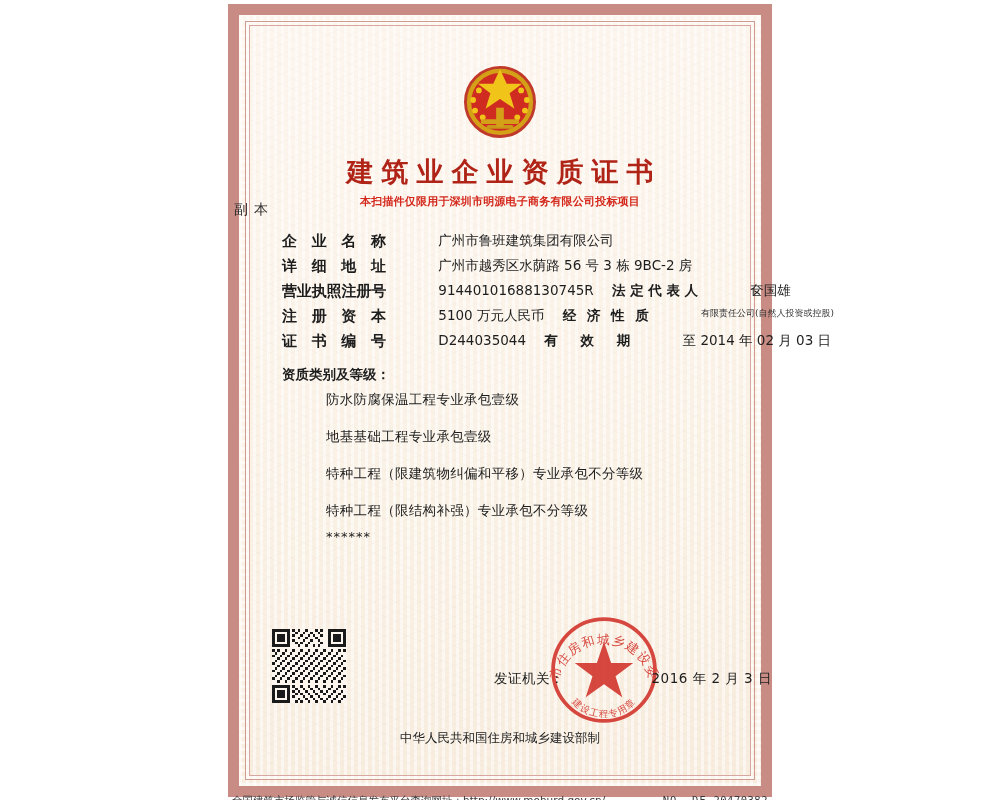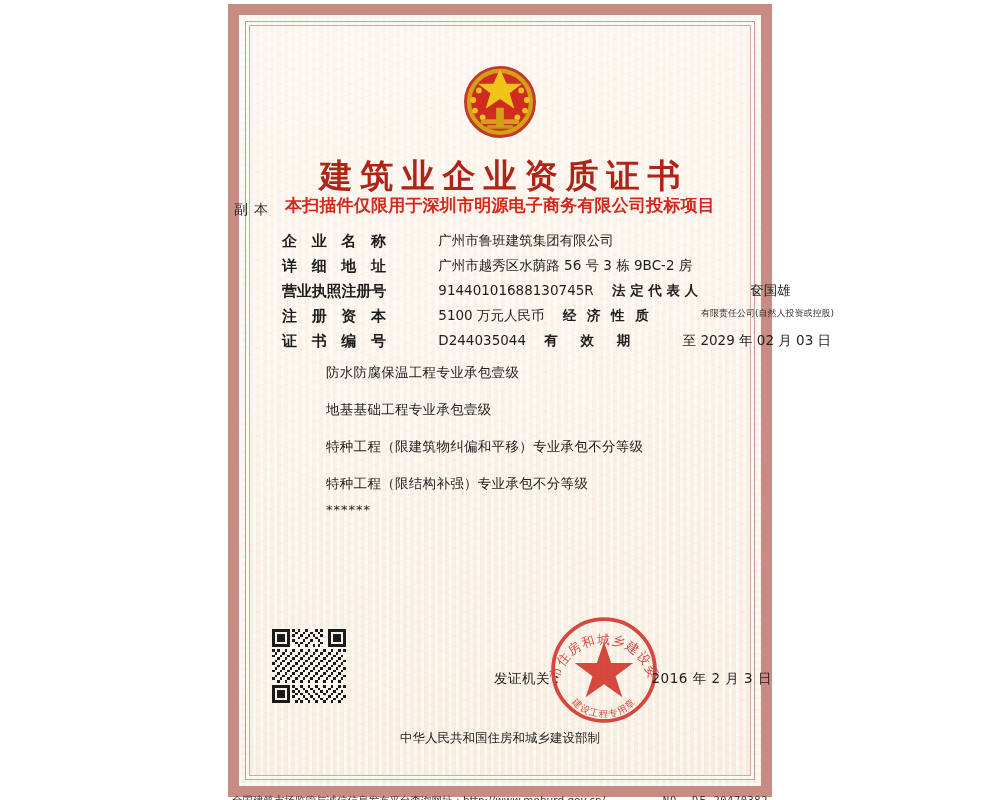--- a/index.html
+++ b/index.html
@@ -83,33 +83,33 @@
     width: 96px;
     height: 96px;
   }
 
   
   .main-title {
     position: absolute;
     left: 0; right: 0;
     top: 150px;
     text-align: center;
-    font-size: 33px;
+    font-size: 27px;
     letter-spacing: 8px;
     font-weight: bold;
     color: #b02418;
     text-indent: 8px;
     font-family: "DejaVu Sans", "Liberation Sans", sans-serif;
   }
   .scan-notice {
     position: absolute;
     left: 0; right: 0;
     top: 190px;
     text-align: center;
-    font-size: 17px;
+    font-size: 11px;
     font-weight: bold;
     color: #d4281c;
     letter-spacing: .2px;
   }
   .copy-label {
     position: absolute;
     left: 0; right: 0;
     top: 197px;
     text-align: left;
     font-size: 14px;
@@ -318,23 +318,24 @@
       <span class="lbl">注 册 资 本</span>
       <span class="val">5100 万元人民币</span>
       <span class="lbl2">经 济 性 质</span>
       <span class="val small-note">有限责任公司(自然人投资或控股)</span>
     </div>
 
     <div class="row row2col">
       <span class="lbl">证 书 编 号</span>
       <span class="val">D244035044</span>
       <span class="lbl2">有 效 期</span>
-      <span class="val">至 2029 年 02 月 03 日</span>
+      <span class="val">至 2014 年 02 月 03 日</span>
     </div>
 
+    <div class="qual-head">资质类别及等级：</div>
 
     <div class="qual-list">
       <div class="qual-item">防水防腐保温工程专业承包壹级</div>
       <div class="qual-item">地基基础工程专业承包壹级</div>
       <div class="qual-item">特种工程（限建筑物纠偏和平移）专业承包不分等级</div>
       <div class="qual-item">特种工程（限结构补强）专业承包不分等级</div>
       <div class="qual-stars">******</div>
     </div>
   </div>
 

